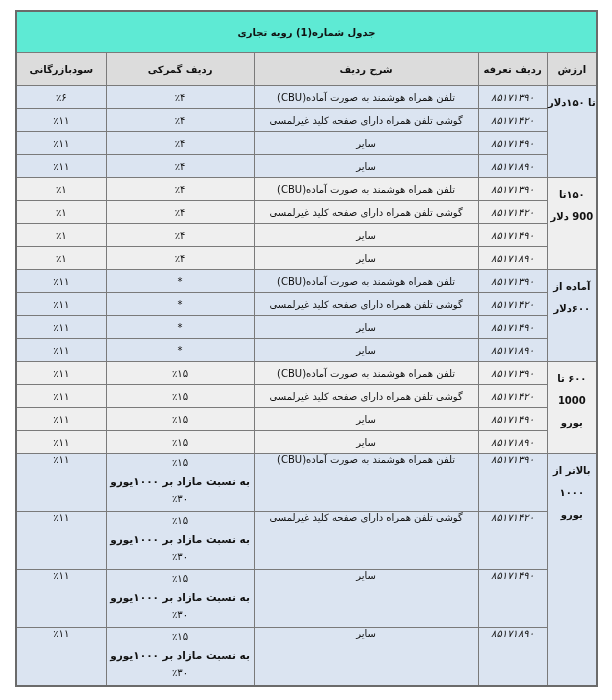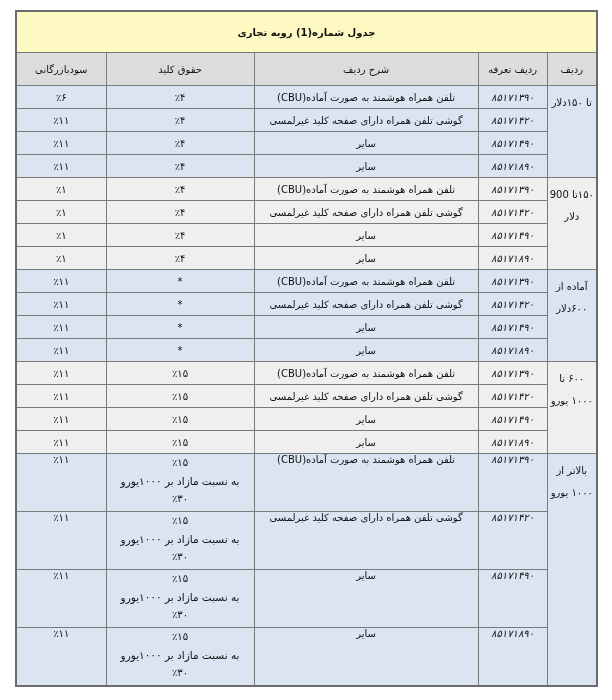--- a/index.html
+++ b/index.html
@@ -8,52 +8,52 @@
   table.main {
     position: absolute; left: 15px; top: 10px; width: 581px;
     border-collapse: collapse; direction: rtl;
     border: 2px solid #6b6b6b;
     table-layout: fixed;
   }
   table.main td, table.main th {
     border: 1px solid #7a7a7a; padding: 0; text-align: center;
     font-size: 10px; color: #111;
   }
-  .title-cell { background: #fef9c3; height: 40px; font-weight: bold; font-size: 12.5px; }
-  .head-cell { background: #dcdcdc; height: 32px; font-weight: normal; font-size: 11px; margin-top: 21px; }
+  .title-cell { background: #5eead4; height: 40px; font-weight: bold; font-size: 12.5px; }
+  .head-cell { background: #dcdcdc; height: 32px; font-weight: bold; font-size: 11px; margin-top: 21px; }
   .row-blue td { background: #dbe4f1; }
   .row-gray td { background: #efefef; }
   .std td { height: 22px; }
   .tall td { height: 57px; vertical-align: top; padding-top: 2px; }
-  .range-cell { font-weight: normal; font-size: 12px; vertical-align: top !important; padding-top: 6px !important; line-height: 22px; }
+  .range-cell { font-weight: bold; font-size: 12px; vertical-align: top !important; padding-top: 6px !important; line-height: 22px; }
   .code { font-size: 10px; letter-spacing: 0.5px; font-style: italic; }
   .desc { font-size: 10px; }
   .duty-multi div { line-height: 18px; }
-  .duty-multi .mid { font-weight: normal; font-size: 10.5px; }
+  .duty-multi .mid { font-weight: bold; font-size: 10.5px; }
 </style>
 </head>
 <body>
 
 <table class="main">
   <colgroup>
     <col style="width:50px">
     <col style="width:69px">
     <col style="width:224px">
     <col style="width:148px">
     <col style="width:90px">
   </colgroup>
   <tbody>
       <tr>
     <td colspan="5" class="title-cell">جدول شماره(1) رویه تجاری</td>
   </tr>
   <tr>
-    <td class="head-cell">ردیف</td>
+    <td class="head-cell">ارزش</td>
     <td class="head-cell">ردیف تعرفه</td>
     <td class="head-cell">شرح ردیف</td>
-    <td class="head-cell">حقوق کلید</td>
+    <td class="head-cell">ردیف گمرکی</td>
     <td class="head-cell">سودبازرگانی</td>
   </tr>
 
   <tr class="row-blue std">
     <td rowspan="4" class="range-cell">تا ۱۵۰دلار</td>
     <td class="code">۸۵۱۷۱۳۹۰</td>
     <td class="desc">تلفن همراه هوشمند به صورت آماده(CBU)</td>
     <td>٪۴</td>
     <td>٪۶</td>
   </tr>
@@ -122,21 +122,21 @@
     <td>٪۱۱</td>
   </tr>
   <tr class="row-blue std">
     <td class="code">۸۵۱۷۱۸۹۰</td>
     <td class="desc">سایر</td>
     <td>*</td>
     <td>٪۱۱</td>
   </tr>
 
   <tr class="row-gray std">
-    <td rowspan="4" class="range-cell">۶۰۰ تا ۱۰۰۰ یورو</td>
+    <td rowspan="4" class="range-cell">۶۰۰ تا 1000 یورو</td>
     <td class="code">۸۵۱۷۱۳۹۰</td>
     <td class="desc">تلفن همراه هوشمند به صورت آماده(CBU)</td>
     <td>٪۱۵</td>
     <td>٪۱۱</td>
   </tr>
   <tr class="row-gray std">
     <td class="code">۸۵۱۷۱۴۲۰</td>
     <td class="desc">گوشی تلفن همراه دارای صفحه کلید غیرلمسی</td>
     <td>٪۱۵</td>
     <td>٪۱۱</td>

